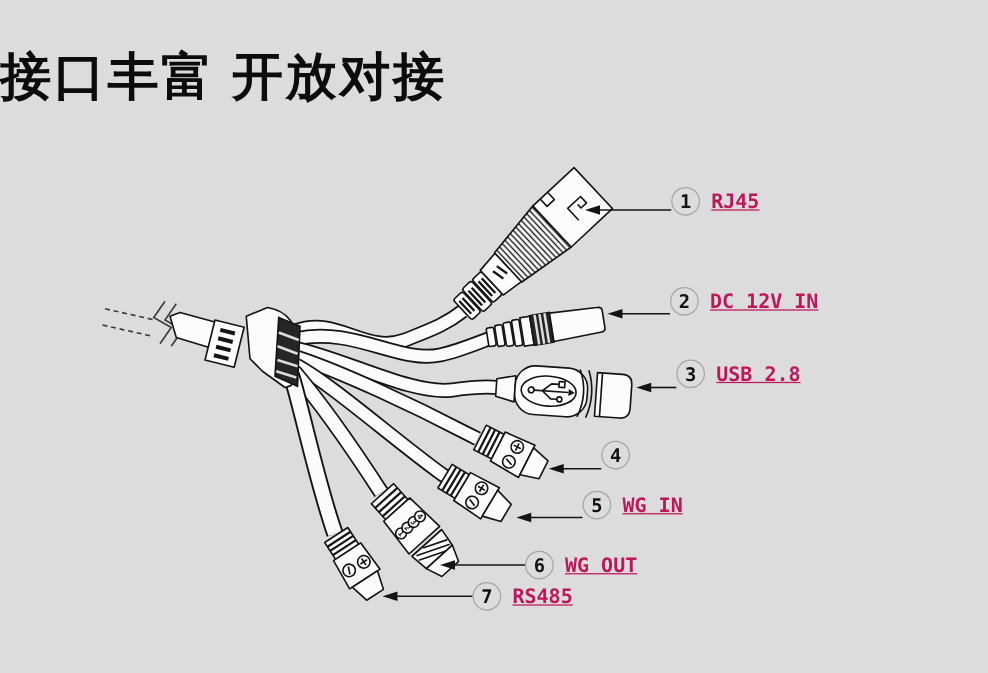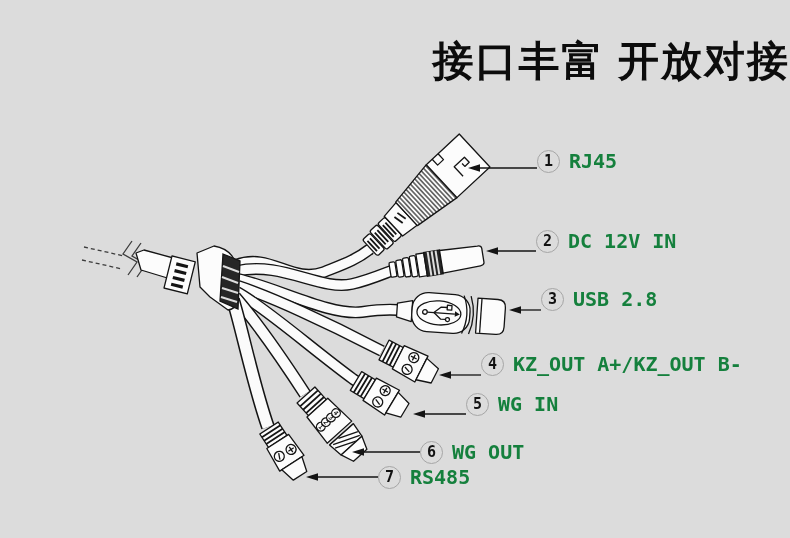--- a/index.html
+++ b/index.html
@@ -4,21 +4,21 @@
 <style>
   html,body { margin:0; padding:0; }
   body {
     width:790px; height:538px; position:relative; overflow:hidden;
     background:#dcdcdc;
     font-family:"DejaVu Sans Mono","Liberation Mono",monospace;
   }
   .stage { position:absolute; inset:0; }
   .title {
     position:absolute; top:34px; left:0; right:0;
-    text-align:right;
+    text-align:left;
     font-family:"Liberation Sans","DejaVu Sans",sans-serif;
     font-weight:bold; font-size:41px; color:#0c0c0c;
     letter-spacing:2px; white-space:nowrap;
   }
   svg.diagram { position:absolute; left:0; top:0; }
   .ln   { stroke:#141414; stroke-width:1.3; fill:none; stroke-linejoin:round; }
   .wh   { fill:#fcfcfc; stroke:#141414; stroke-width:1.3; stroke-linejoin:round; }
   .dk   { fill:#262626; stroke:#141414; stroke-width:1.3; }
   .arr  { fill:#141414; stroke:none; }
   .dash { stroke:#3c3c3c; stroke-width:1.3; fill:none; stroke-dasharray:4 3; }
@@ -31,21 +31,21 @@
     transform:translateY(-50%); white-space:nowrap;
   }
   .callout .num {
     box-sizing:border-box; width:23px; height:23px;
     border:1.5px solid #a6a6a6; border-radius:50%;
     display:flex; align-items:center; justify-content:center;
     font-weight:bold; font-size:15px; color:#121212;
     background:transparent;
   }
   .callout .txt {
-    margin-left:9px; font-weight:bold; font-size:20px; color:#15803d;
+    margin-left:9px; font-weight:bold; font-size:16px; color:#be185d;text-decoration:underline;
   }
 </style>
 </head>
 <body>
 
 <div class="stage">
 
   <div class="title">接口丰富 开放对接</div>
 
   <svg class="diagram" width="790" height="538" viewBox="0 0 790 538">
@@ -216,21 +216,20 @@
   <div class="callout" style="left:536px; top:241px;">
     <span class="num">2</span>
     <span class="txt">DC 12V IN</span>
   </div>
   <div class="callout" style="left:541px; top:299px;">
     <span class="num">3</span>
     <span class="txt">USB 2.8</span>
   </div>
   <div class="callout" style="left:481px; top:364px;">
     <span class="num">4</span>
-    <span class="txt">KZ_OUT A+/KZ_OUT B-</span>
   </div>
   <div class="callout" style="left:466px; top:404px;">
     <span class="num">5</span>
     <span class="txt">WG IN</span>
   </div>
   <div class="callout" style="left:420px; top:452px;">
     <span class="num">6</span>
     <span class="txt">WG OUT</span>
   </div>
   <div class="callout" style="left:378px; top:477px;">

